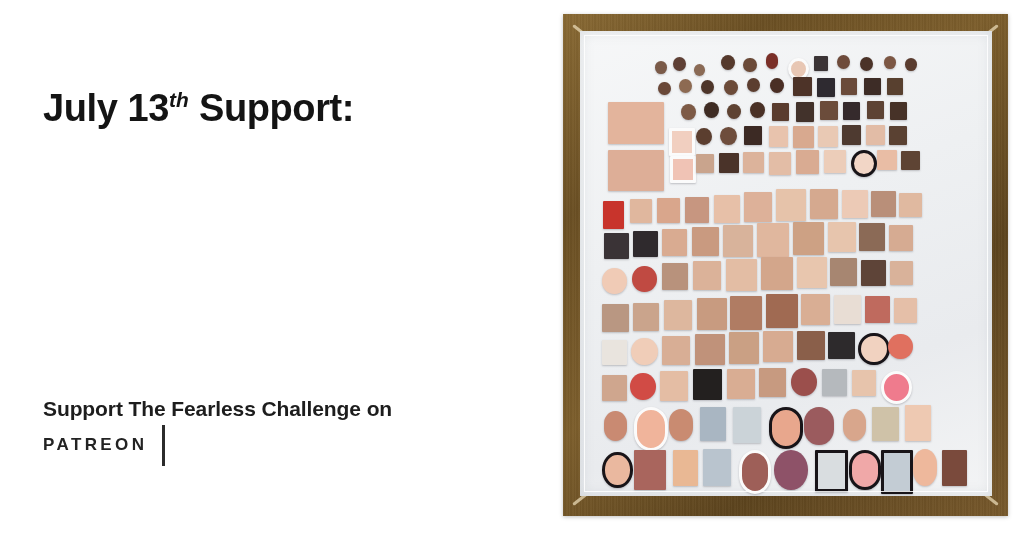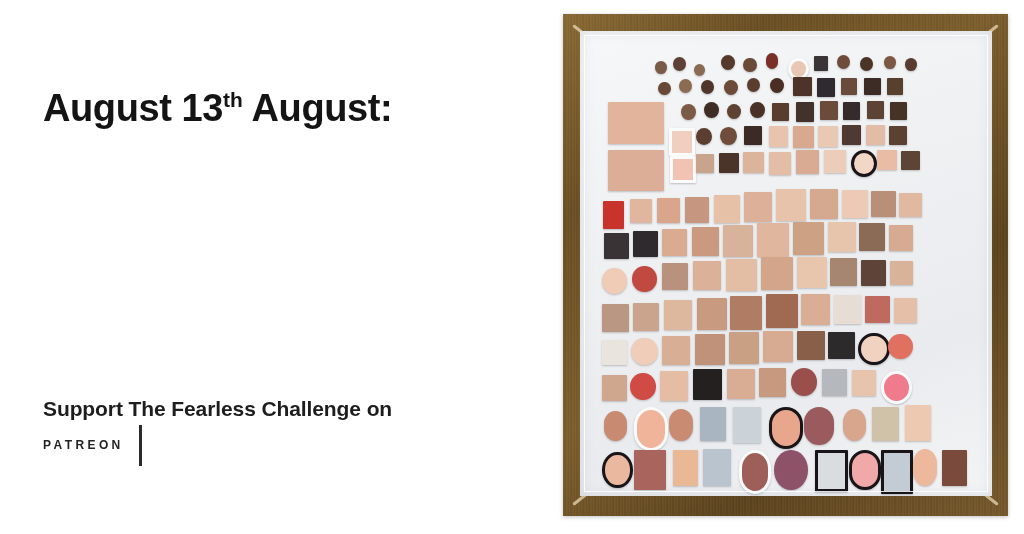--- a/index.html
+++ b/index.html
@@ -43,20 +43,21 @@
     letter-spacing: -0.4px;
     line-height: 48px;
     white-space: nowrap;
   }
   .title-line sup {
     font-size: 0.55em;
     font-weight: 700;
     vertical-align: super;
     line-height: 0;
     letter-spacing: 0;
+    font-style: italic;
   }
 
   #support-block {
     position: absolute;
     left: 43px;
     top: 395px;
     width: 500px;
   }
   #support-line {
     font-size: 21px;
@@ -66,21 +67,21 @@
     line-height: 28px;
     white-space: nowrap;
   }
   #patreon-row {
     display: flex;
     align-items: center;
     margin-top: 7px;
     height: 30px;
   }
   #patreon-wordmark {
-    font-size: 12px;
+    font-size: 17px;
     font-weight: 700;
     color: #232323;
     letter-spacing: 3.4px;
     white-space: nowrap;
   }
   #patreon-divider {
     width: 3px;
     height: 41px;
     background: #2b2b2b;
     margin-left: 15px;
@@ -169,21 +170,21 @@
   }
 </style>
 </head>
 <body>
 
 <div id="slide">
 
   <div id="text-panel">
 
     <div id="title-block">
-      <div class="title-line"><span>August 13</span><sup>th</sup><span> August:</span></div>
+      <div class="title-line"><span>July 13</span><sup>th</sup><span> Support:</span></div>
     </div>
 
     <div id="support-block">
       <div id="support-line">Support The Fearless Challenge on</div>
       <div id="patreon-row">
         <span id="patreon-wordmark">PATREON</span>
         <span id="patreon-divider"></span>
       </div>
     </div>
 

